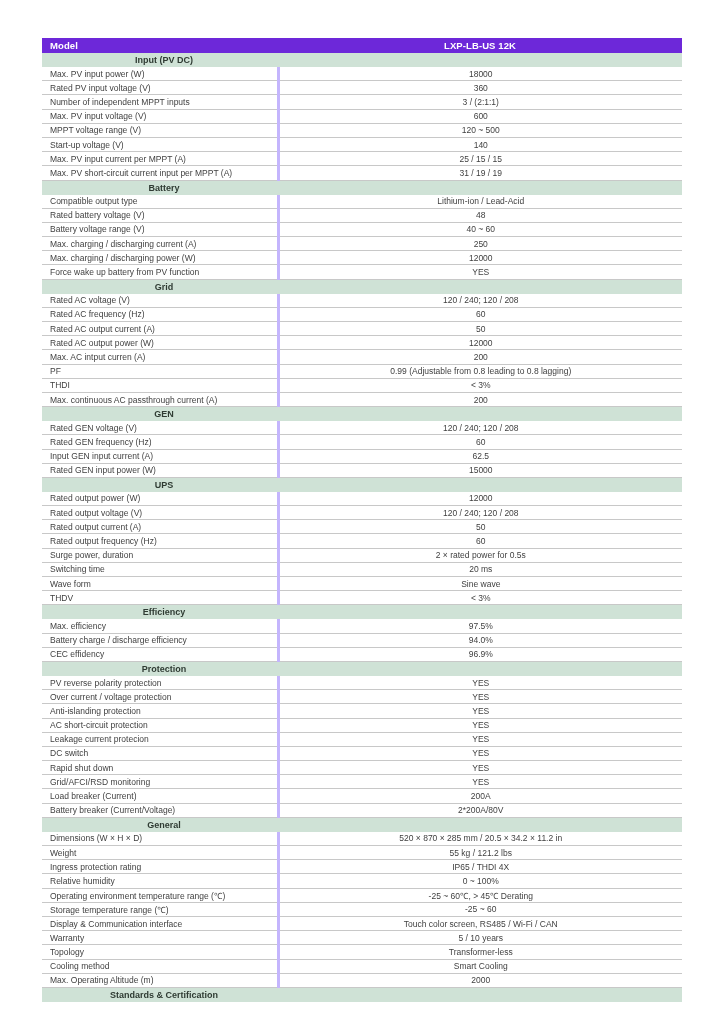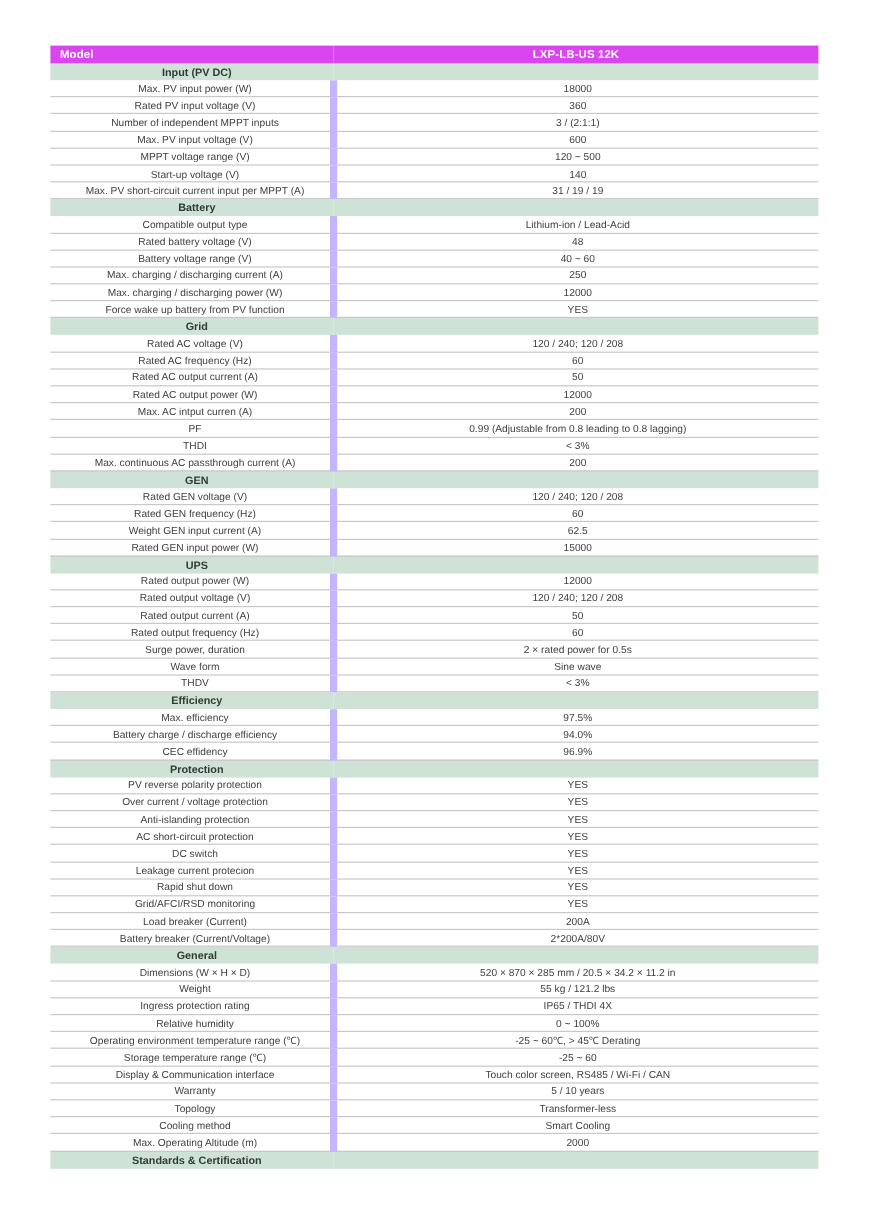--- a/index.html
+++ b/index.html
@@ -23,21 +23,21 @@
   table.spec {
     width: 100%;
     border-collapse: collapse;
     table-layout: fixed;
   }
   table.spec col.c-label { width: 236px; }
   table.spec col.c-value { width: 404px; }
 
   
   tr.model-row > td {
-    background: #d946ef;
+    background: #6d28d9;
     color: #ffffff;
     font-weight: bold;
     font-size: 9.5px;
     height: 15px;
     padding: 0 0 0 8px;
     border: none;
     letter-spacing: .1px;
   }
   tr.model-row > td.model-value {
     text-align: center;
@@ -62,22 +62,22 @@
     font-size: 8.5px;
     height: 13.2px;
     border-bottom: 1px solid #c8c8c8;
     background: #ffffff;
     color: #3f3f3f;
     white-space: nowrap;
     overflow: hidden;
   }
   tr.data-row > td.cell-label {
     padding: 0 0 0 8px;
-    text-align: center;
-    border-right: 6px solid #c4b5fd;
+    text-align: left;
+    border-right: 3px solid #c4b5fd;
   }
   tr.data-row > td.cell-value {
     text-align: center;
     padding: 0 13px;
   }
 </style>
 </head>
 <body>
 
 <div class="sheet">
@@ -113,20 +113,24 @@
         </tr>
         <tr class="data-row">
           <td class="cell-label">MPPT voltage range (V)</td>
           <td class="cell-value">120 ~ 500</td>
         </tr>
         <tr class="data-row">
           <td class="cell-label">Start-up voltage (V)</td>
           <td class="cell-value">140</td>
         </tr>
         <tr class="data-row">
+          <td class="cell-label">Max. PV input current per MPPT (A)</td>
+          <td class="cell-value">25 / 15 / 15</td>
+        </tr>
+        <tr class="data-row">
           <td class="cell-label">Max. PV short-circuit current input per MPPT (A)</td>
           <td class="cell-value">31 / 19 / 19</td>
         </tr>
         <tr class="section-row">
           <td class="sec-title">Battery</td>
           <td class="sec-blank"></td>
         </tr>
         <tr class="data-row">
           <td class="cell-label">Compatible output type</td>
           <td class="cell-value">Lithium-ion / Lead-Acid</td>
@@ -193,21 +197,21 @@
         </tr>
         <tr class="data-row">
           <td class="cell-label">Rated GEN voltage (V)</td>
           <td class="cell-value">120 / 240; 120 / 208</td>
         </tr>
         <tr class="data-row">
           <td class="cell-label">Rated GEN frequency (Hz)</td>
           <td class="cell-value">60</td>
         </tr>
         <tr class="data-row">
-          <td class="cell-label">Weight GEN input current (A)</td>
+          <td class="cell-label">Input GEN input current (A)</td>
           <td class="cell-value">62.5</td>
         </tr>
         <tr class="data-row">
           <td class="cell-label">Rated GEN input power (W)</td>
           <td class="cell-value">15000</td>
         </tr>
         <tr class="section-row">
           <td class="sec-title">UPS</td>
           <td class="sec-blank"></td>
         </tr>
@@ -225,20 +229,24 @@
         </tr>
         <tr class="data-row">
           <td class="cell-label">Rated output frequency (Hz)</td>
           <td class="cell-value">60</td>
         </tr>
         <tr class="data-row">
           <td class="cell-label">Surge power, duration</td>
           <td class="cell-value">2 × rated power for 0.5s</td>
         </tr>
         <tr class="data-row">
+          <td class="cell-label">Switching time</td>
+          <td class="cell-value">20 ms</td>
+        </tr>
+        <tr class="data-row">
           <td class="cell-label">Wave form</td>
           <td class="cell-value">Sine wave</td>
         </tr>
         <tr class="data-row">
           <td class="cell-label">THDV</td>
           <td class="cell-value">&lt; 3%</td>
         </tr>
         <tr class="section-row">
           <td class="sec-title">Efficiency</td>
           <td class="sec-blank"></td>
@@ -269,25 +277,25 @@
         </tr>
         <tr class="data-row">
           <td class="cell-label">Anti-islanding protection</td>
           <td class="cell-value">YES</td>
         </tr>
         <tr class="data-row">
           <td class="cell-label">AC short-circuit protection</td>
           <td class="cell-value">YES</td>
         </tr>
         <tr class="data-row">
+          <td class="cell-label">Leakage current protecion</td>
+          <td class="cell-value">YES</td>
+        </tr>
+        <tr class="data-row">
           <td class="cell-label">DC switch</td>
-          <td class="cell-value">YES</td>
-        </tr>
-        <tr class="data-row">
-          <td class="cell-label">Leakage current protecion</td>
           <td class="cell-value">YES</td>
         </tr>
         <tr class="data-row">
           <td class="cell-label">Rapid shut down</td>
           <td class="cell-value">YES</td>
         </tr>
         <tr class="data-row">
           <td class="cell-label">Grid/AFCI/RSD monitoring</td>
           <td class="cell-value">YES</td>
         </tr>

